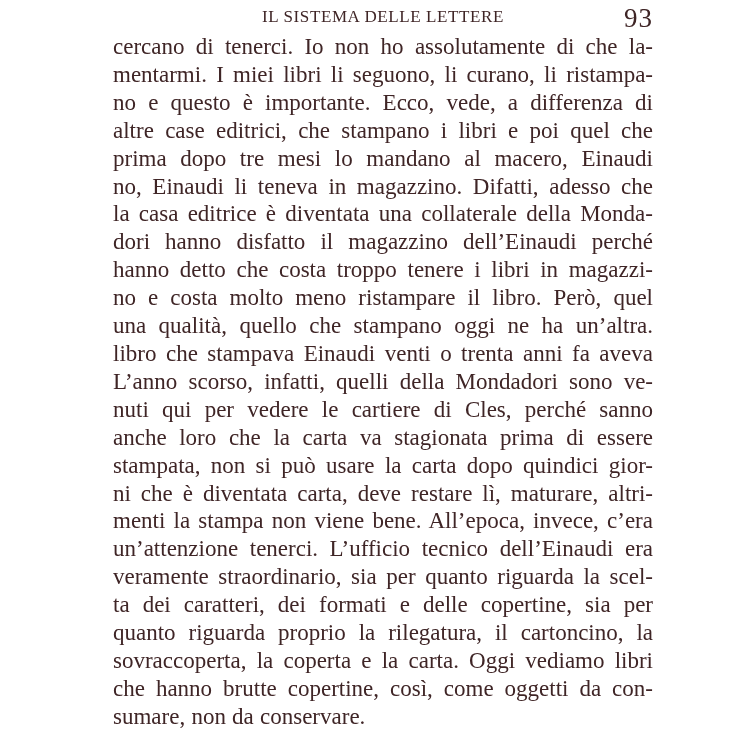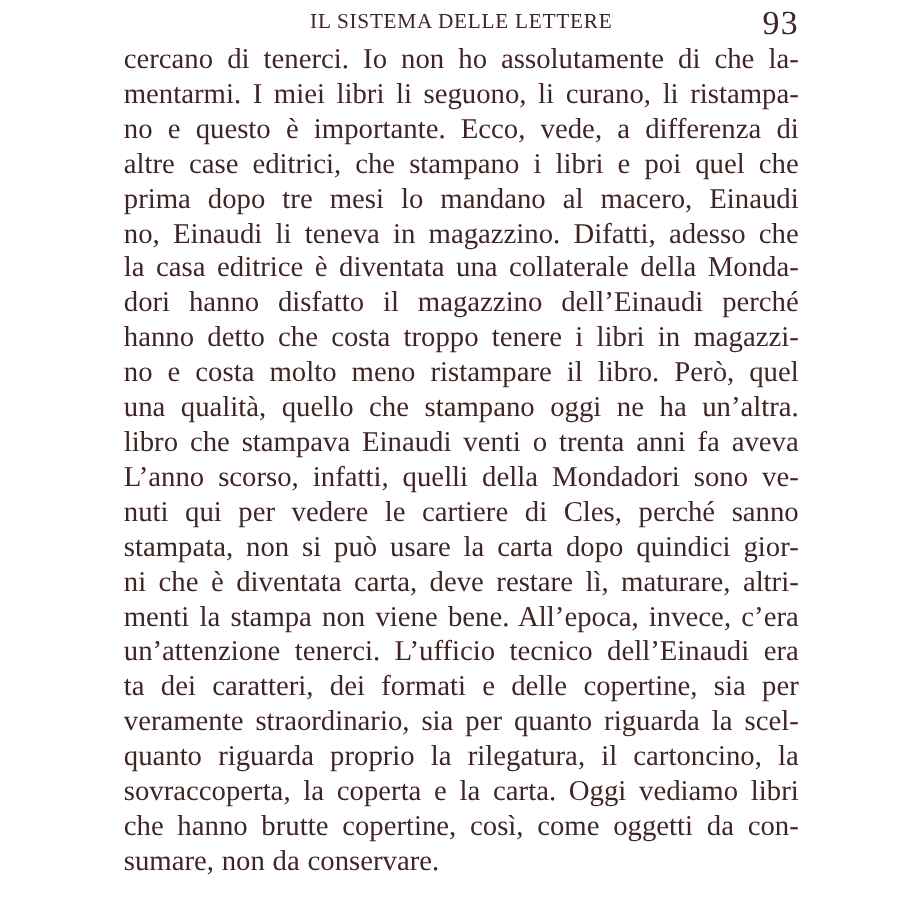--- a/index.html
+++ b/index.html
@@ -8,20 +8,21 @@
     background: #ffffff;
   }
   .page {
     position: relative;
     width: 664px;
     height: 739px;
     background: var(--paper, #ffffff);
     font-family: "Liberation Serif", "DejaVu Serif", serif;
     color: var(--ink, #3f2526);
     overflow: hidden;
+    margin-left: 14px;
   }
   .running-head {
     position: absolute;
     top: 6px;
     left: 99px;
     width: 540px;
     height: 24px;
     text-align: center;
     font-size: 17px;
     line-height: 22px;
@@ -72,24 +73,25 @@
       <div class="text-line">prima dopo tre mesi lo mandano al macero, Einaudi</div>
       <div class="text-line">no, Einaudi li teneva in magazzino. Difatti, adesso che</div>
       <div class="text-line">la casa editrice è diventata una collaterale della Monda-</div>
       <div class="text-line">dori hanno disfatto il magazzino dell’Einaudi perché</div>
       <div class="text-line">hanno detto che costa troppo tenere i libri in magazzi-</div>
       <div class="text-line">no e costa molto meno ristampare il libro. Però, quel</div>
       <div class="text-line">una qualità, quello che stampano oggi ne ha un’altra.</div>
       <div class="text-line">libro che stampava Einaudi venti o trenta anni fa aveva</div>
       <div class="text-line">L’anno scorso, infatti, quelli della Mondadori sono ve-</div>
       <div class="text-line">nuti qui per vedere le cartiere di Cles, perché sanno</div>
+      <div class="text-line">anche loro che la carta va stagionata prima di essere</div>
       <div class="text-line">stampata, non si può usare la carta dopo quindici gior-</div>
       <div class="text-line">ni che è diventata carta, deve restare lì, maturare, altri-</div>
       <div class="text-line">menti la stampa non viene bene. All’epoca, invece, c’era</div>
       <div class="text-line">un’attenzione tenerci. L’ufficio tecnico dell’Einaudi era</div>
+      <div class="text-line">veramente straordinario, sia per quanto riguarda la scel-</div>
       <div class="text-line">ta dei caratteri, dei formati e delle copertine, sia per</div>
-      <div class="text-line">veramente straordinario, sia per quanto riguarda la scel-</div>
       <div class="text-line">quanto riguarda proprio la rilegatura, il cartoncino, la</div>
       <div class="text-line">sovraccoperta, la coperta e la carta. Oggi vediamo libri</div>
       <div class="text-line">che hanno brutte copertine, così, come oggetti da con-</div>
       <div class="text-line last">sumare, non da conservare.</div>
     </div>
 </div>
 
 </body></html>

